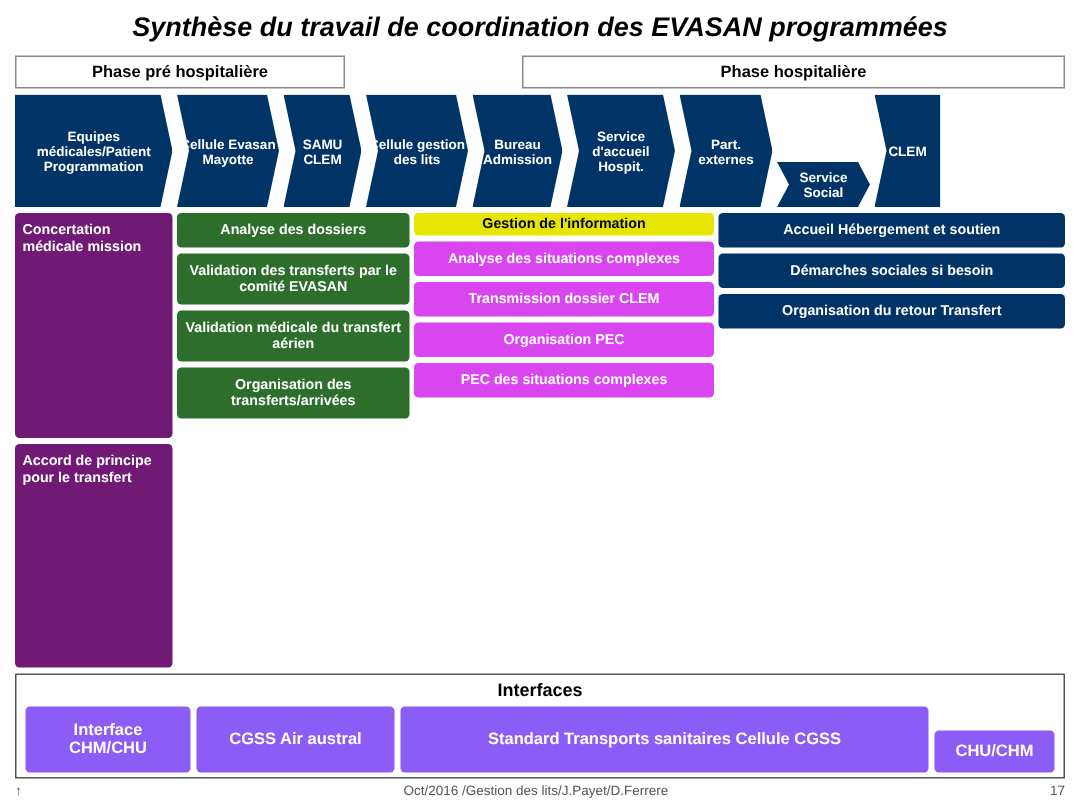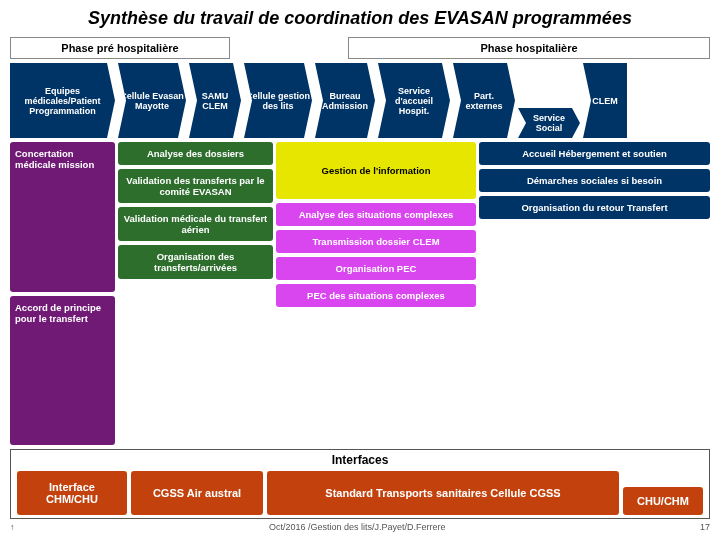--- a/index.html
+++ b/index.html
@@ -91,21 +91,21 @@
       width: 200px;
       display: flex;
       flex-direction: column;
       gap: 4px;
     }
     .info-header {
       background: #e6e600;
       color: #000;
       font-weight: bold;
       font-size: 9.5px;
-      padding: 23px;
+      padding: 2px;
       border-radius: 3px;
       text-align: center;
     }
     .rm-block {
       background: #d946ef;
       color: #fff;
       font-size: 9.5px;
       font-weight: bold;
       padding: 6px 5px;
       border-radius: 3px;
@@ -137,21 +137,21 @@
       font-weight: bold;
       font-size: 12px;
       margin-bottom: 4px;
     }
     .interfaces-row {
       display: flex;
       gap: 4px;
       align-items: stretch;
     }
     .int-block {
-      background: #c2410c;
+      background: #8b5cf6;
       color: #fff;
       font-weight: bold;
       font-size: 11px;
       padding: 8px 6px;
       border-radius: 3px;
       text-align: center;
       display: flex;
       align-items: center;
       justify-content: center;
     }

